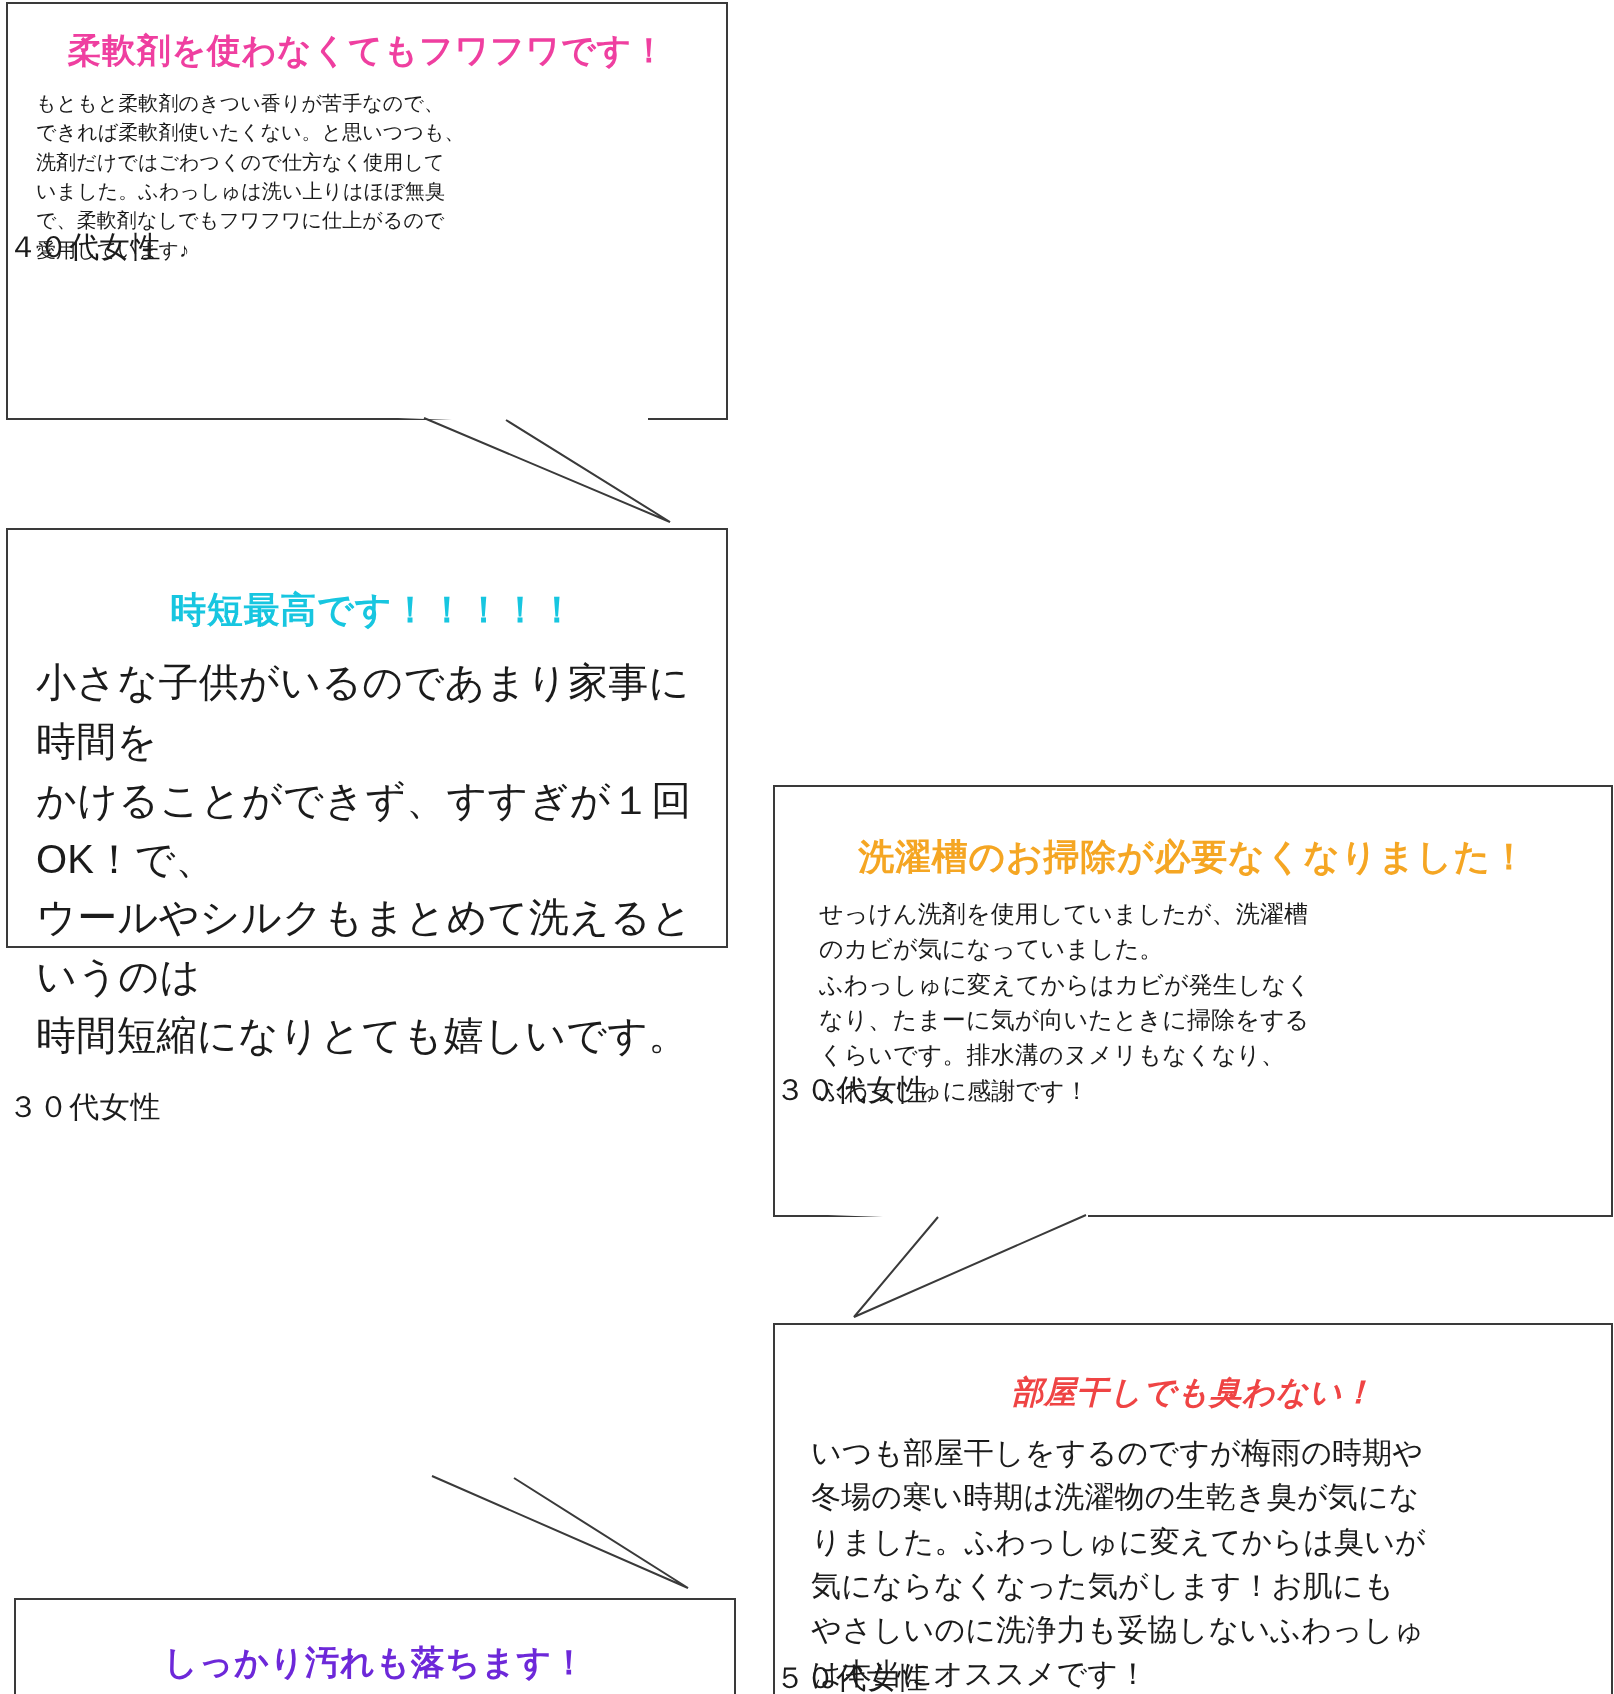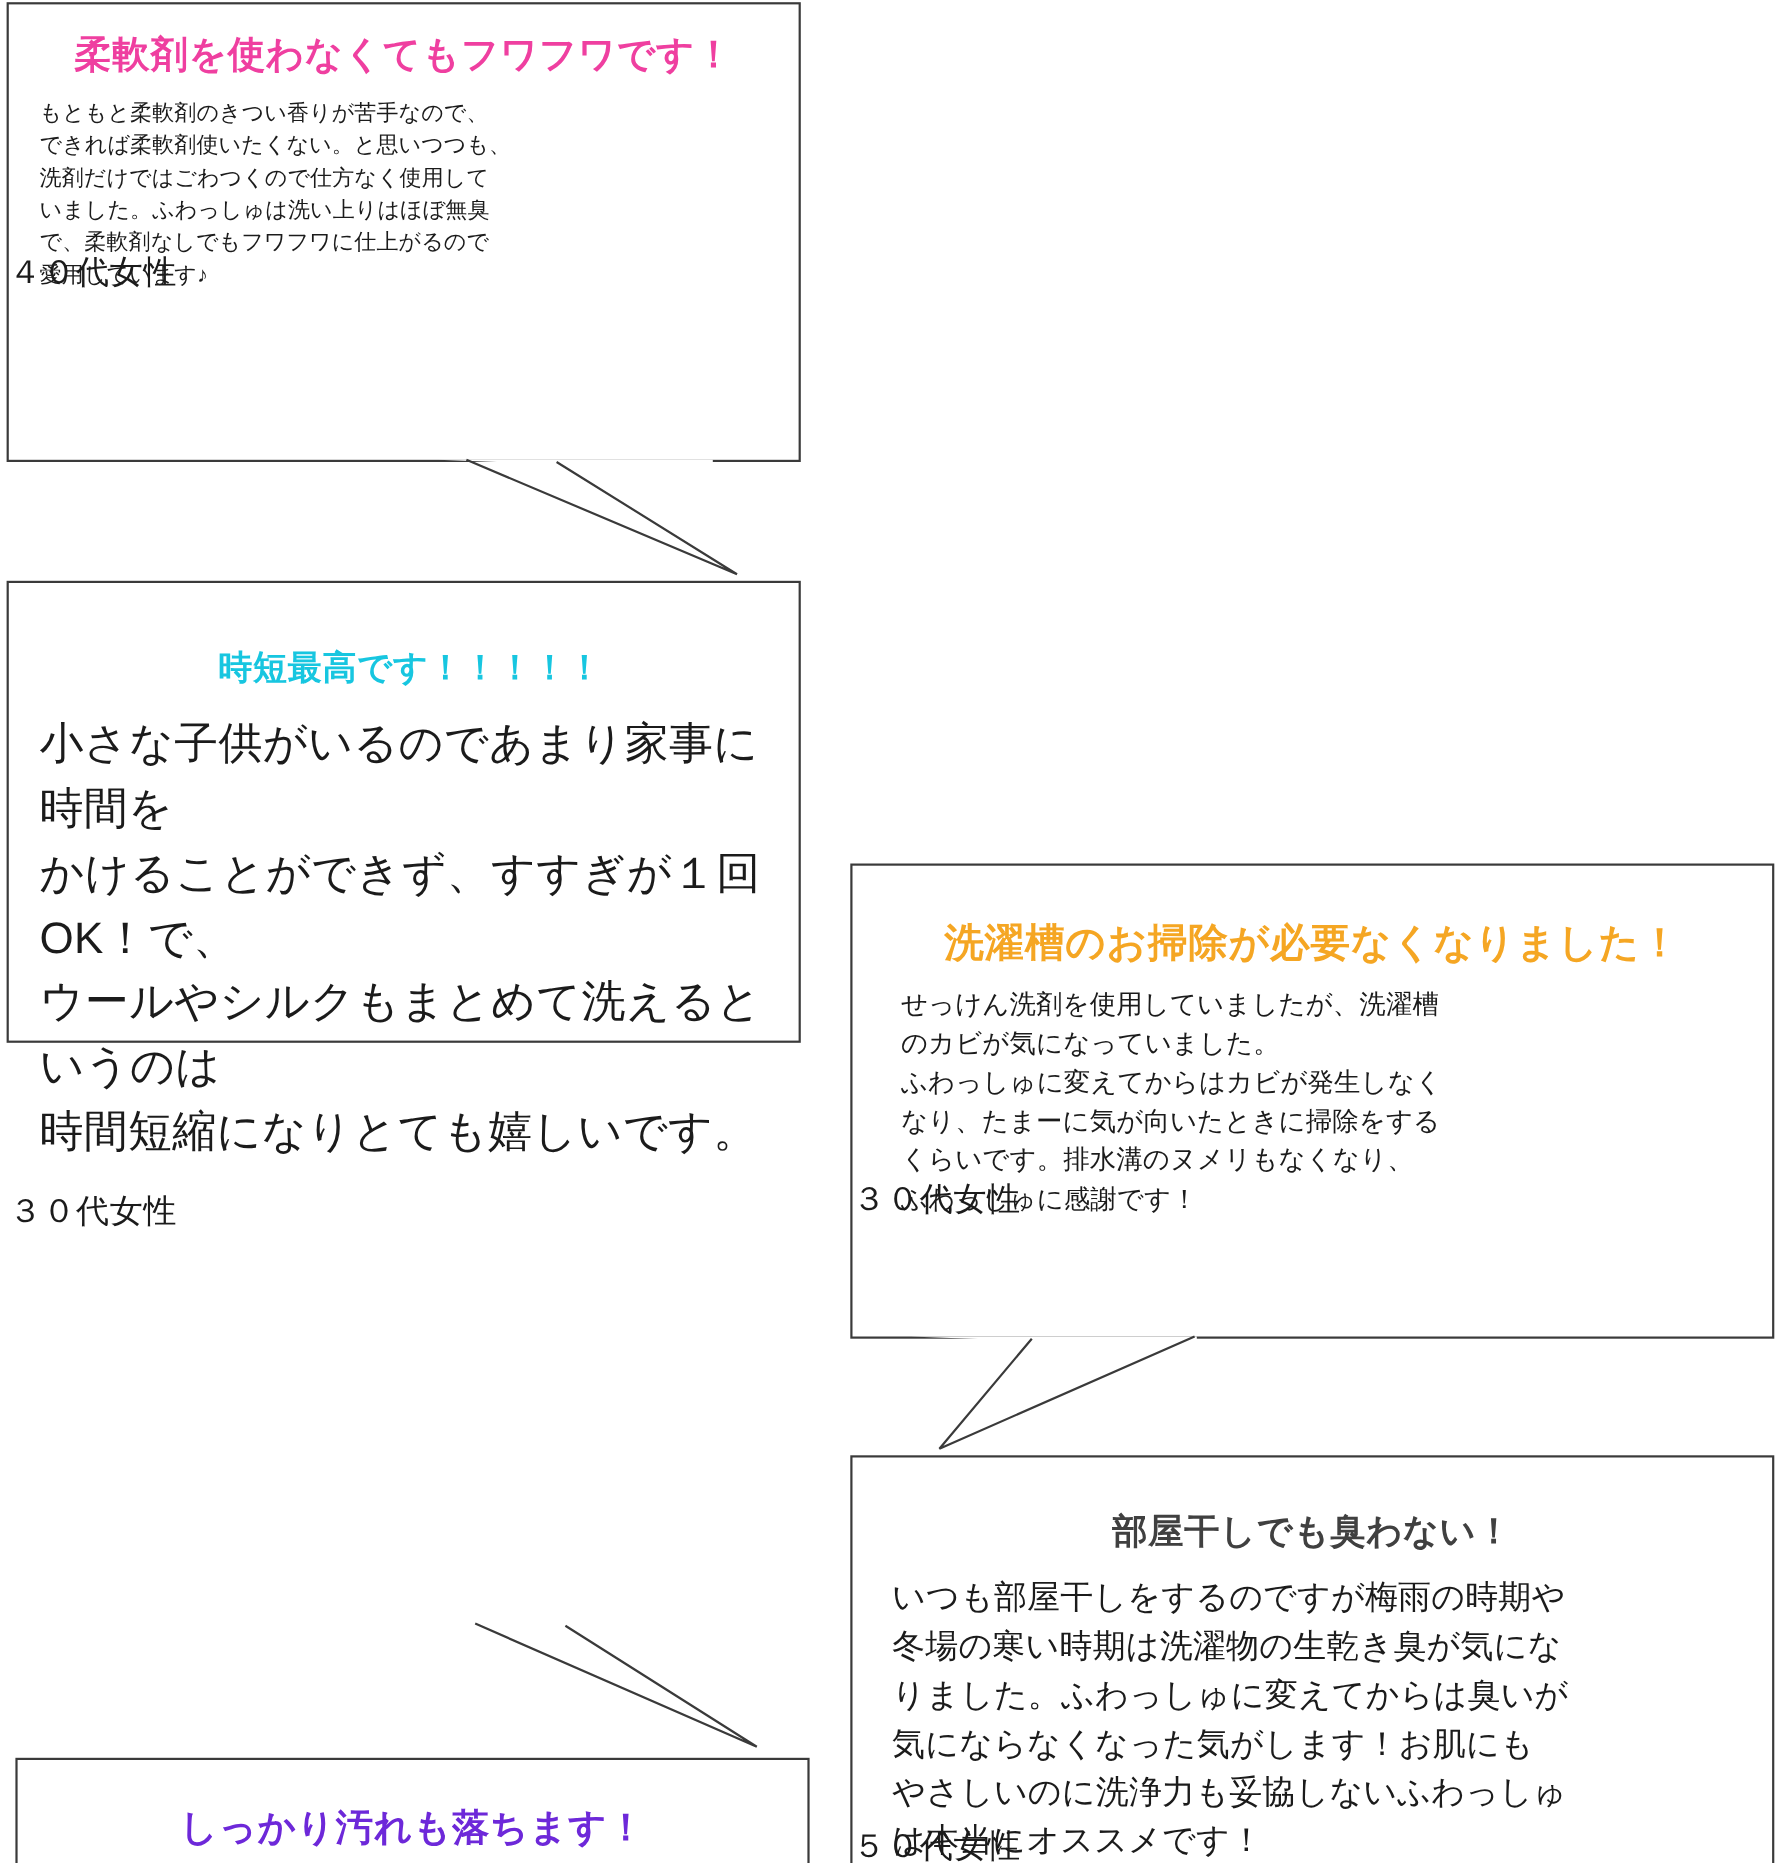--- a/index.html
+++ b/index.html
@@ -72,21 +72,21 @@
   #b3 { left: 6px;  top: 1068px; width: 722px; height: 450px; }
 
   
   #b4 { left: 765px; top: 255px; width: 840px; height: 432px; }
   #b5 { left: 765px; top: 793px; width: 840px; height: 446px; }
 
   #b1 .title { font-size: 34px; color: #ef3fa0; margin: 26px 0 18px 0; }
   #b1 .body  { font-size: 20px; margin: 0 18px 0 28px; }
   #b1 .attr  { font-size: 30px; margin: -38px 42px 0 0; }
 
-  #b2 .title { font-size: 31px; color: #17c6e0; margin: 58px 0 22px 12px; }
+  #b2 .title { font-size: 36px; color: #17c6e0; margin: 58px 0 22px 12px; }
   #b2 .body  { font-size: 40px; margin: 0 18px 0 28px; }
   #b2 .attr  { font-size: 30px; margin: 22px 48px 0 0; }
 
   #b3 .title { font-size: 34px; color: #2dbd6e; margin: 42px 0 22px 0; }
 
   #b4 .title { font-size: 36px; color: #f5a623; margin: 48px 0 18px 0; }
   #b4 .body  { font-size: 24px; margin: 0 20px 0 44px; }
   #b4 .attr  { font-size: 30px; margin: -38px 48px 0 0; }
 
   #b5 .title { font-size: 32px; color: #8b2fbe; margin: 48px 0 20px 0; }
@@ -140,21 +140,21 @@
 くらいです。排水溝のヌメリもなくなり、
 ふわっしゅに感謝です！</div>
     <div class="attr">３０代女性</div>
   </div>
   <svg class="tail" style="left:820px; top:683px; width:300px; height:110px;" viewBox="0 0 300 110">
     <path class="fill" d="M0,2 L260,2 L260,6 L26,104 L110,6 Z"></path>
     <path class="stroke" d="M258,2 L26,104 L110,4"></path>
   </svg>
 
   <div class="bubble" id="b5">
-    <div class="title" style="color: #404040;">部屋干しでも臭わない！</div>
+    <div class="title" style="color: #ef4444; font-style: italic;">部屋干しでも臭わない！</div>
     <div class="body">いつも部屋干しをするのですが梅雨の時期や
 冬場の寒い時期は洗濯物の生乾き臭が気にな
 りました。ふわっしゅに変えてからは臭いが
 気にならなくなった気がします！お肌にも
 やさしいのに洗浄力も妥協しないふわっしゅ
 は本当にオススメです！</div>
     <div class="attr">５０代女性</div>
   </div>
 
 </div>

